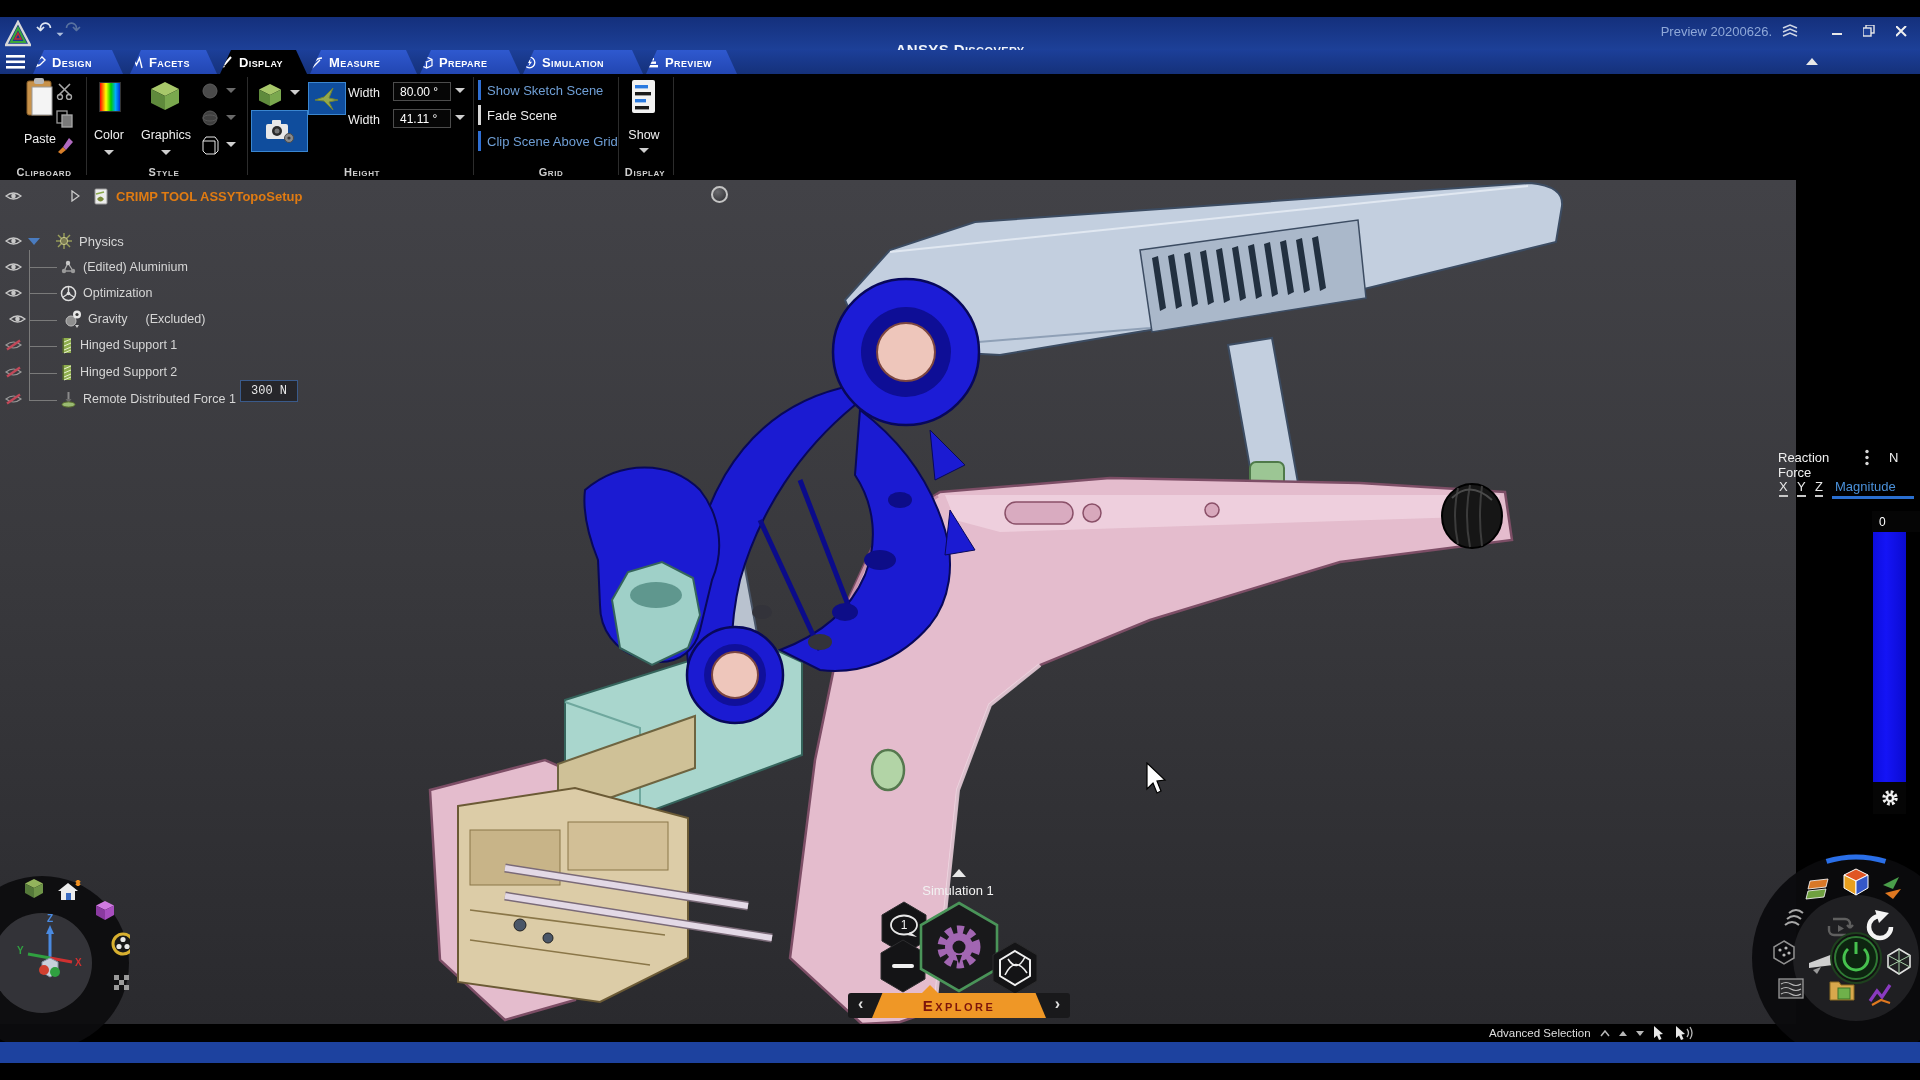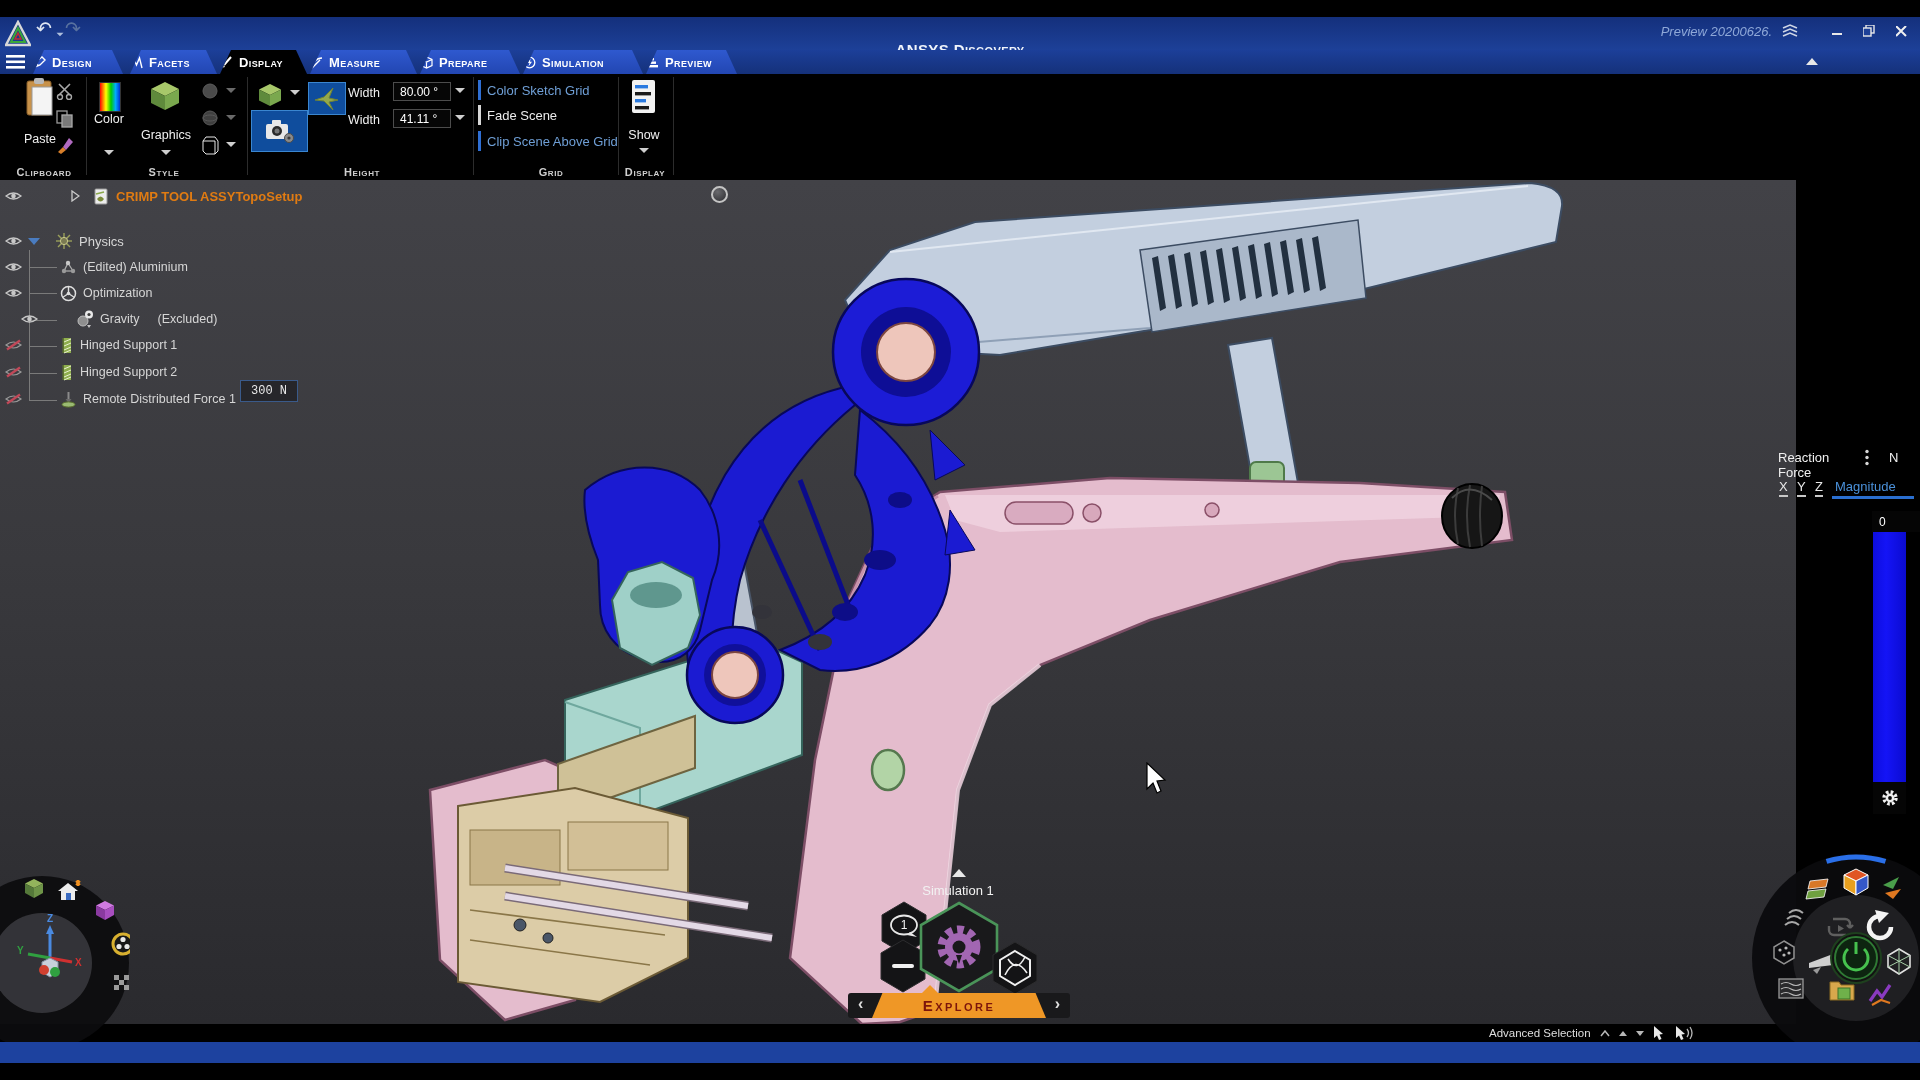--- a/index.html
+++ b/index.html
@@ -4,21 +4,21 @@
 <style>
   html,body{margin:0;padding:0;background:#000;}
   #screen{position:relative;width:1920px;height:1080px;background:#000;overflow:hidden;
           font-family:"Liberation Sans",sans-serif;color:#e8e8e8;}
   .abs{position:absolute;}
 
   
   #titlebar{left:0;top:17px;width:1920px;height:33px;background:linear-gradient(#14307c,#1d4098);}
   #apptitle{left:50%;top:24px;transform:translateX(-50%);font-weight:bold;font-size:15px;
             font-variant:small-caps;letter-spacing:.4px;color:#f0f4fb;}
-  #buildlbl{font-style:italic;color:#8fa8d8;font-size:13px;}
+  #buildlbl{color:#8fa8d8;font-size:13px;}
   .winbtn{width:22px;height:18px;display:flex;align-items:center;justify-content:center;cursor:default;}
   #titleright{right:8px;top:22px;display:flex;align-items:center;gap:10px;}
   .undoredo{font-size:19px;line-height:14px;color:#dfe6f2;}
   .disabledarr{color:#58719f;}
 
   
   #tabbar{left:0;top:50px;width:1920px;height:24px;background:linear-gradient(#1c3f99,#15317a);}
   .rtab{position:absolute;top:0;height:24px;display:flex;align-items:center;gap:6px;
         background:linear-gradient(#2f59cf,#2246b2);
         clip-path:polygon(11px 0,calc(100% - 11px) 0,100% 100%,0 100%);
@@ -211,21 +211,21 @@
       <rect x="6" y="5" width="10" height="12" fill="#7a7a7a" stroke="#aaa" stroke-width="1.3"></rect>
     </svg>
     <svg class="abs" style="left:56px;top:62px;" width="18" height="18">
       <polygon points="2,16 7,11 10,14 5,18" fill="#d87f2a"></polygon>
       <polygon points="7,11 13,2 17,6 10,14" fill="#b06ac0"></polygon>
     </svg>
     <div class="rdiv" style="left:86px;"></div>
     <div class="seclabel" style="left:44px;">Clipboard</div>
 
     <div class="abs" style="left:99px;top:8px;width:20px;height:28px;background:linear-gradient(90deg,#f00,#ff0 30%,#0c0 55%,#0af 78%,#03c);border:1px solid #333;"></div>
-    <div class="abs rlabel" style="left:89px;top:38px;width:40px;text-align:center;">Color</div>
+    <div class="abs rlabel" style="left:89px;top:54px;width:40px;text-align:center;">Color</div>
     <div class="abs ddown" style="left:104px;top:76px;"></div>
     <svg class="abs" style="left:151px;top:6px;" width="28" height="32" viewBox="0 0 16 16">
       <polygon points="8,0 16,4 8,8 0,4" fill="#a8c86a"></polygon>
         <polygon points="0,4 8,8 8,16 0,12" fill="#5f8a3c"></polygon>
         <polygon points="8,8 16,4 16,12 8,16" fill="#7aa84e"></polygon>
     </svg>
     <div class="abs rlabel" style="left:136px;top:54px;width:60px;text-align:center;">Graphics</div>
     <div class="abs ddown" style="left:161px;top:76px;"></div>
     <svg class="abs" style="left:202px;top:9px;" width="17" height="17">
       <circle cx="8" cy="8" r="7" fill="#4a4a4a" stroke="#5c5c5c"></circle>
@@ -268,21 +268,21 @@
     <div class="abs valbox" style="left:393px;top:8px;width:44px;height:17px;">80.00 °</div>
     <div class="abs ddown" style="left:455px;top:14px;"></div>
     <div class="abs rlabel" style="left:348px;top:39px;">Width</div>
     <div class="abs valbox" style="left:393px;top:35px;width:44px;height:17px;">41.11 °</div>
     <div class="abs ddown" style="left:455px;top:41px;"></div>
     <div class="rdiv" style="left:473px;"></div>
     <div class="seclabel" style="left:362px;">Height</div>
 
     <div class="grid-item on" style="top:5px;">
       <span class="gbar"></span>
-        <span class="gtext">Color Sketch Grid</span>
+        <span class="gtext">Show Sketch Scene</span>
     </div>
     <div class="grid-item off" style="top:30px;">
       <span class="gbar"></span>
         <span class="gtext">Fade Scene</span>
     </div>
     <div class="grid-item on" style="top:56px;">
       <span class="gbar"></span>
         <span class="gtext">Clip Scene Above Grid</span>
     </div>
     <div class="rdiv" style="left:618px;"></div>
@@ -473,21 +473,21 @@
           <g stroke="#dedede" stroke-width="1.4">
               <line x1="8.5" y1="8.5" x2="8.5" y2="1.5"></line>
               <line x1="8.5" y1="8.5" x2="2.5" y2="12.5"></line>
               <line x1="8.5" y1="8.5" x2="14.5" y2="12.5"></line>
             </g>
           <circle cx="8.5" cy="8.5" r="1.8" fill="#dedede"></circle>
         </svg>
         <span class="tlabel">Optimization</span>
       </div>
 
-      <div class="trow" style="left:16px;top:130px;">
+      <div class="trow" style="left:4px;top:130px;">
         <svg width="17" height="12" style="margin-left:5px;">
           <path d="M1,6 Q8.5,0 16,6 Q8.5,12 1,6 Z" fill="none" stroke="#c8c8c8" stroke-width="1.3"></path>
             <circle cx="8.5" cy="6" r="2.3" fill="#c8c8c8"></circle>
         </svg>
         <svg width="18" height="18" style="margin-left:32px;">
           <circle cx="7" cy="11" r="5" fill="#8f8f8f" stroke="#bdbdbd"></circle>
           <circle cx="13" cy="4.5" r="4" fill="#e8e8e8"></circle>
             <circle cx="13" cy="4.5" r="1.6" fill="#3a3a3a"></circle>
           <polygon points="11,15 15,15 13,18" fill="#c8c8c8"></polygon>
         </svg>

